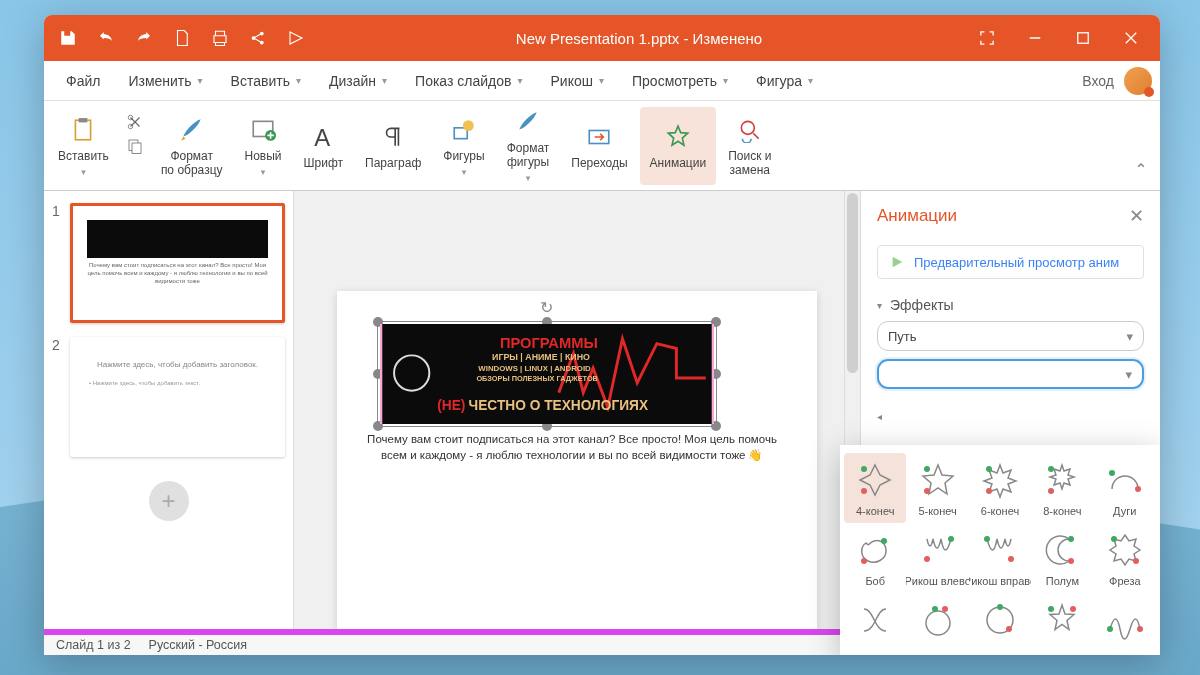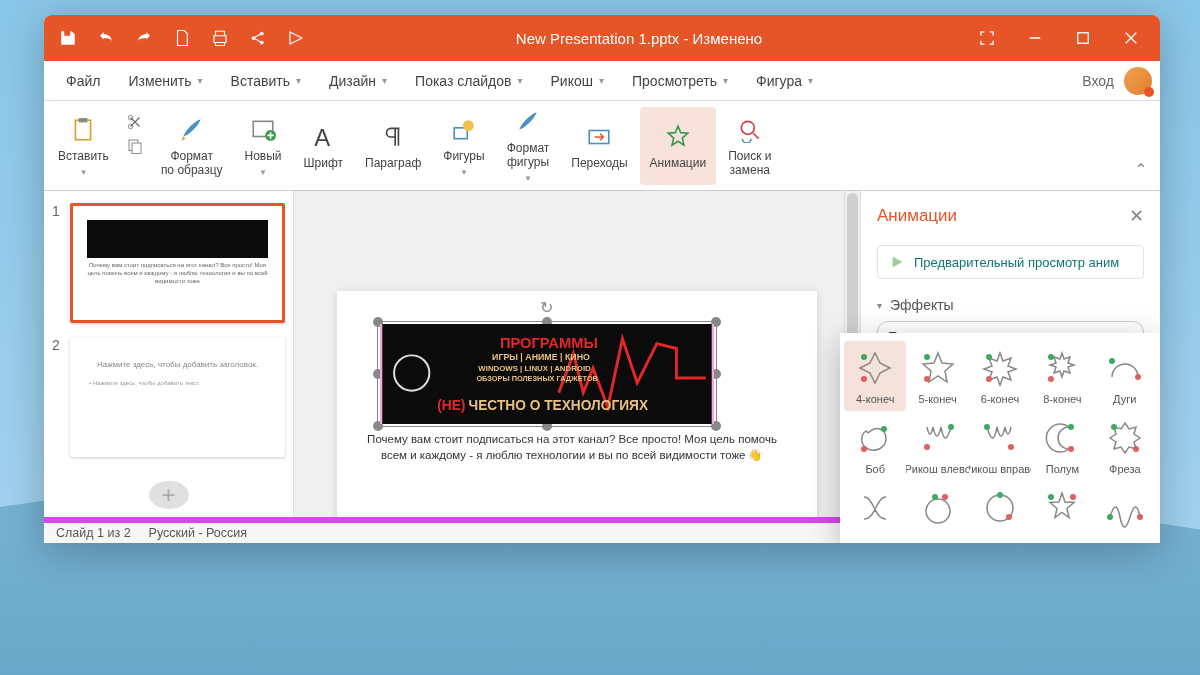--- a/index.html
+++ b/index.html
@@ -1,18 +1,18 @@
 <!DOCTYPE html>
 <html><head>
 <meta charset="utf-8">
 <style>
   * { box-sizing: border-box; margin: 0; padding: 0; font-family: -apple-system, "Segoe UI", sans-serif; }
   body { background: linear-gradient(180deg, #89c6e8 0%, #a8d5f0 100%); width: 1200px; height: 675px; overflow: hidden; position: relative; }
   .bg-hills { position:absolute; bottom:0; left:0; right:0; height:280px; background: linear-gradient(180deg, #7eb8d8 0%, #6aa8c9 100%); clip-path: polygon(0 40%, 8% 35%, 15% 42%, 25% 30%, 35% 45%, 50% 38%, 65% 50%, 80% 35%, 100% 48%, 100% 100%, 0 100%); }
-  .window { position:absolute; left:44px; top:15px; width:1116px; height:528px; background:#f7f7f7; border-radius:8px 8px 0 0; box-shadow:0 8px 40px rgba(0,0,0,0.25); overflow:hidden; display:flex; flex-direction:column; }
+  .window { position:absolute; left:44px; top:15px; width:1116px; height:640px; background:#f7f7f7; border-radius:8px 8px 0 0; box-shadow:0 8px 40px rgba(0,0,0,0.25); overflow:hidden; display:flex; flex-direction:column; }
   .titlebar { height:46px; background:#e55528; display:flex; align-items:center; padding:0 6px; color:#fff; }
   .titlebar .left-icons { display:flex; gap:2px; }
   .titlebar .ticon { width:36px; height:36px; display:flex; align-items:center; justify-content:center; cursor:pointer; }
   .titlebar .ticon svg { width:18px; height:18px; fill:#fff; }
   .titlebar .title { flex:1; text-align:center; font-size:15px; font-weight:400; }
   .titlebar .right-icons { display:flex; gap:2px; }
   .titlebar .winicon { width:46px; height:46px; display:flex; align-items:center; justify-content:center; cursor:pointer; }
   .titlebar .winicon svg { width:14px; height:14px; stroke:#fff; fill:none; stroke-width:1.5; }
   .menubar { height:40px; background:#fff; border-bottom:1px solid #e0e0e0; display:flex; align-items:center; padding:0 8px; font-size:14px; color:#444; }
   .menubar .mitem { padding:0 14px; display:flex; align-items:center; gap:6px; cursor:pointer; height:100%; }
@@ -42,21 +42,21 @@
   .canvas-scroll .thumb-s { position:absolute; left:2px; right:2px; top:2px; height:180px; background:#cfcfcf; border-radius:6px; }
   .slide-canvas { width:480px; height:360px; background:#fff; box-shadow:0 2px 8px rgba(0,0,0,0.15); position:relative; }
   .selected-obj { position:absolute; left:40px; top:30px; width:340px; height:106px; border:1px solid #888; }
   .selected-obj .handle { position:absolute; width:10px; height:10px; background:#888; border-radius:50%; }
   .selected-obj .rothandle { position:absolute; left:50%; top:-24px; transform:translateX(-50%); width:14px; height:14px; color:#888; }
   .banner { position:absolute; inset:2px; background:#f9a8d4; overflow:hidden; }
   .caption { position:absolute; left:30px; right:40px; top:140px; font-size:11.5px; color:#333; text-align:center; line-height:1.4; }
   .sidepanel { width:300px; background:#fff; border-left:1px solid #ddd; display:flex; flex-direction:column; }
   .sidepanel .phdr { display:flex; align-items:center; justify-content:space-between; padding:14px 16px; font-size:17px; color:#e55528; }
   .sidepanel .phdr .close { color:#888; cursor:pointer; font-size:18px; }
-  .preview-btn { margin:4px 16px 14px; border:1px solid #e0e0e0; border-radius:4px; height:34px; display:flex; align-items:center; gap:10px; padding:0 12px; color:#0f766e; font-size:13px; overflow:hidden; white-space:nowrap; cursor:pointer; }
+  .preview-btn { margin:4px 16px 14px; border:1px solid #e0e0e0; border-radius:4px; height:34px; display:flex; align-items:center; gap:10px; padding:0 12px; color:#3b82f6; font-size:13px; overflow:hidden; white-space:nowrap; cursor:pointer; }
   .preview-btn svg { width:14px; height:14px; fill:#9ad08f; }
   .section { padding:4px 16px 10px; }
   .section .shdr { display:flex; align-items:center; gap:8px; font-size:14px; color:#555; margin-bottom:8px; cursor:pointer; }
   .section .shdr .tri { font-size:10px; color:#888; }
   .combo { border:1px solid #ccc; border-radius:11px; height:30px; display:flex; align-items:center; padding:0 10px; font-size:13px; color:#444; justify-content:space-between; cursor:pointer; margin-bottom:8px; }
   .combo.selected { border:2px solid #4a9de0; box-shadow:0 0 0 2px rgba(74,157,224,0.15); }
   .combo .arr { color:#888; }
   .effect-popup { position:absolute; right:0px; bottom:0; width:320px; background:#fff; box-shadow:0 8px 30px rgba(0,0,0,0.25); z-index:50; padding:8px 4px; }
   .effect-grid { display:grid; grid-template-columns:repeat(5, 1fr); }
   .effect-item { display:flex; flex-direction:column; align-items:center; gap:4px; padding:6px 2px; font-size:11px; color:#555; cursor:pointer; border-radius:4px; overflow:hidden; white-space:nowrap; }

